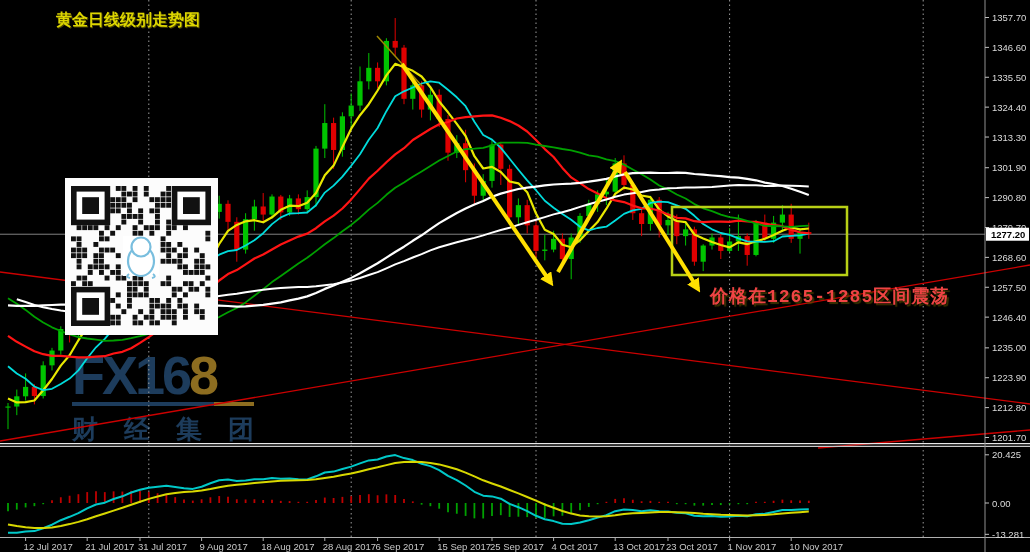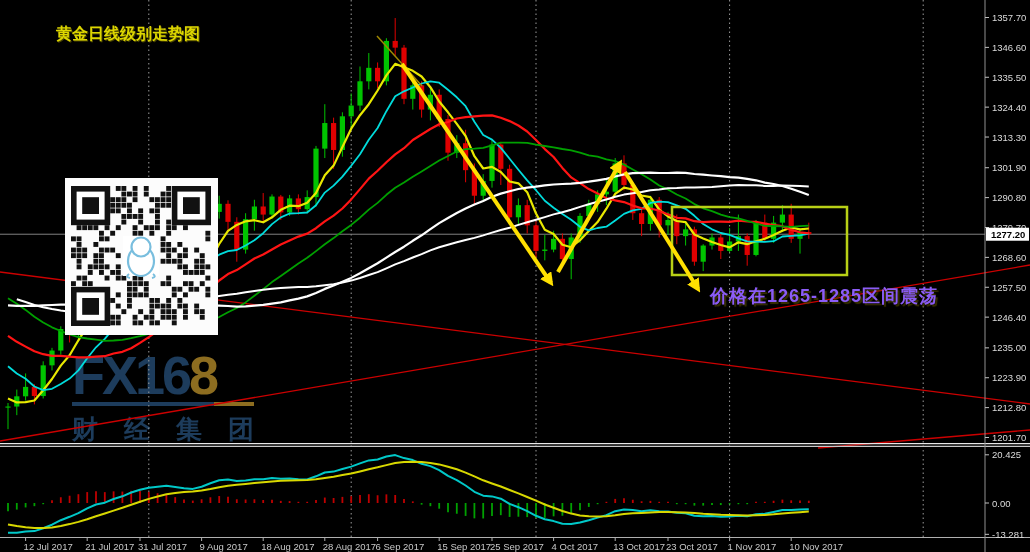--- a/index.html
+++ b/index.html
@@ -9,24 +9,24 @@
   #fx-logo .big{font-weight:bold;font-size:54px;line-height:46px;letter-spacing:-3px;
     font-family:"Liberation Sans",sans-serif;}
   #fx-logo .big .navy{color:#1d3c5c;}
   #fx-logo .big .gold{color:#8d6d20;}
   #fx-logo .rule{height:4px;margin:4px 0 6px 0;background:#1d3c5c;position:relative;width:182px;}
   #fx-logo .rule .goldseg{position:absolute;right:0;top:0;height:4px;width:40px;background:#8d6d20;}
   #fx-logo .cjk{display:flex;justify-content:space-between;width:182px;
     color:#1d3c5c;font-weight:bold;font-size:26px;}
   #chart-svg{position:absolute;left:0;top:0;z-index:2;}
   #qr-box{position:absolute;left:65px;top:178px;width:153px;height:157px;background:#fcfcfc;z-index:3;}
-  #chart-title{position:absolute;left:56px;top:24px;z-index:4;color:#ddd600;
+  #chart-title{position:absolute;left:56px;top:10px;z-index:4;color:#ddd600;
     font-weight:bold;font-size:16px;text-shadow:1px 1px 0 #4a4400;}
-  #range-note{position:absolute;left:710px;top:284px;z-index:4;color:#8b5cf6;
-    font-weight:bold;font-size:18px;letter-spacing:1px;text-shadow:2px 2px 1px rgba(80,70,0,.7);}
+  #range-note{position:absolute;left:710px;top:284px;z-index:4;color:#ef4444;
+    font-weight:bold;font-size:18px;letter-spacing:1px;text-shadow:2px 2px 1px rgba(80,70,0,.7);font-family:Liberation Mono, monospace;}
 </style>
 </head>
 <body>
 
 <div id="stage">
 
   <div id="fx-logo">
     <div class="big"><span class="navy">FX16</span><span class="gold">8</span></div>
     <div class="rule">
         <span class="goldseg"></span>

